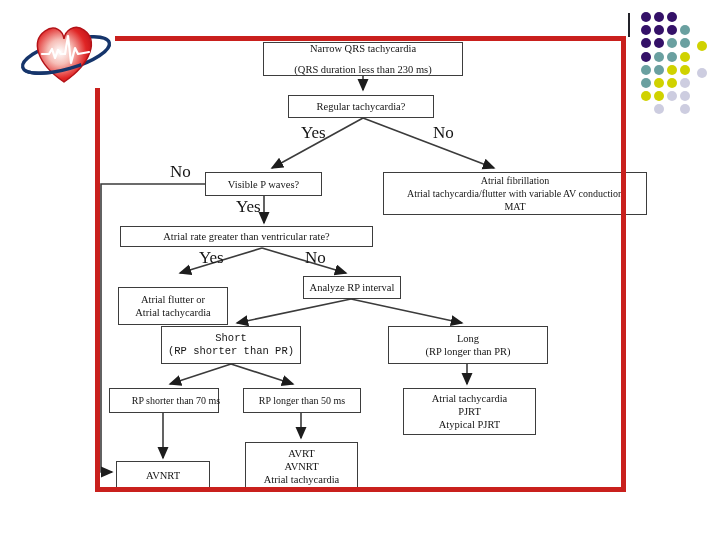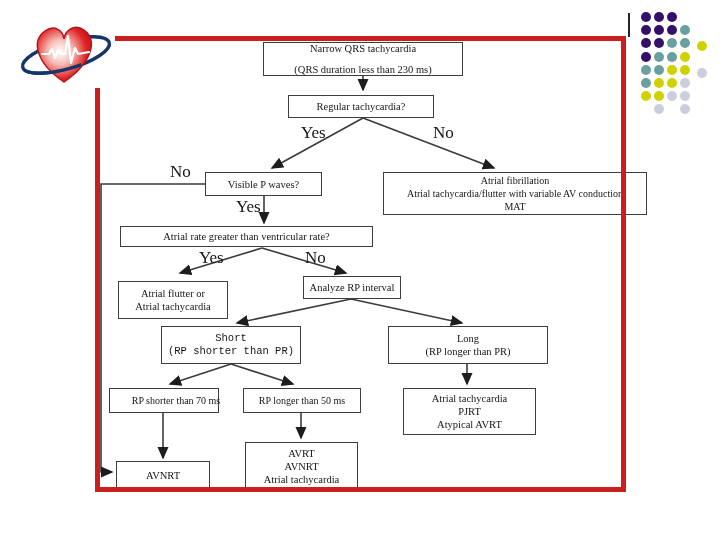--- a/index.html
+++ b/index.html
@@ -62,21 +62,21 @@
     <div class="ln">Visible P waves?</div>
   </div>
   <div class="node" style="left:383px;top:172px;width:264px;height:43px;">
     <div class="ln fs10">Atrial fibrillation</div>
     <div class="ln fs10">Atrial tachycardia/flutter with variable AV conduction</div>
     <div class="ln fs10">MAT</div>
   </div>
   <div class="node" style="left:120px;top:226px;width:253px;height:21px;">
     <div class="ln">Atrial rate greater than ventricular rate?</div>
   </div>
-  <div class="node" style="left:118px;top:281px;width:110px;height:38px;">
+  <div class="node" style="left:118px;top:287px;width:110px;height:38px;">
     <div class="ln">Atrial flutter or</div>
     <div class="ln">Atrial tachycardia</div>
   </div>
   <div class="node" style="left:303px;top:276px;width:98px;height:23px;">
     <div class="ln">Analyze RP interval</div>
   </div>
   <div class="node" style="left:161px;top:326px;width:140px;height:38px;font-family:Liberation Mono, monospace;">
     <div class="ln">Short</div>
     <div class="ln">(RP shorter than PR)</div>
   </div>
@@ -86,21 +86,21 @@
   </div>
   <div class="node" style="left:109px;top:388px;width:110px;height:25px;padding-left:24px;">
     <div class="ln fs10">RP shorter than 70 ms</div>
   </div>
   <div class="node" style="left:243px;top:388px;width:118px;height:25px;">
     <div class="ln fs10">RP longer than 50 ms</div>
   </div>
   <div class="node" style="left:403px;top:388px;width:133px;height:47px;">
     <div class="ln">Atrial tachycardia</div>
     <div class="ln">PJRT</div>
-    <div class="ln">Atypical AVRT</div>
+    <div class="ln">Atypical PJRT</div>
   </div>
   <div class="node" style="left:116px;top:461px;width:94px;height:28px;">
     <div class="ln">AVNRT</div>
   </div>
   <div class="node" style="left:245px;top:442px;width:113px;height:48px;">
     <div class="ln">AVRT</div>
     <div class="ln">AVNRT</div>
     <div class="ln">Atrial tachycardia</div>
   </div>
 

